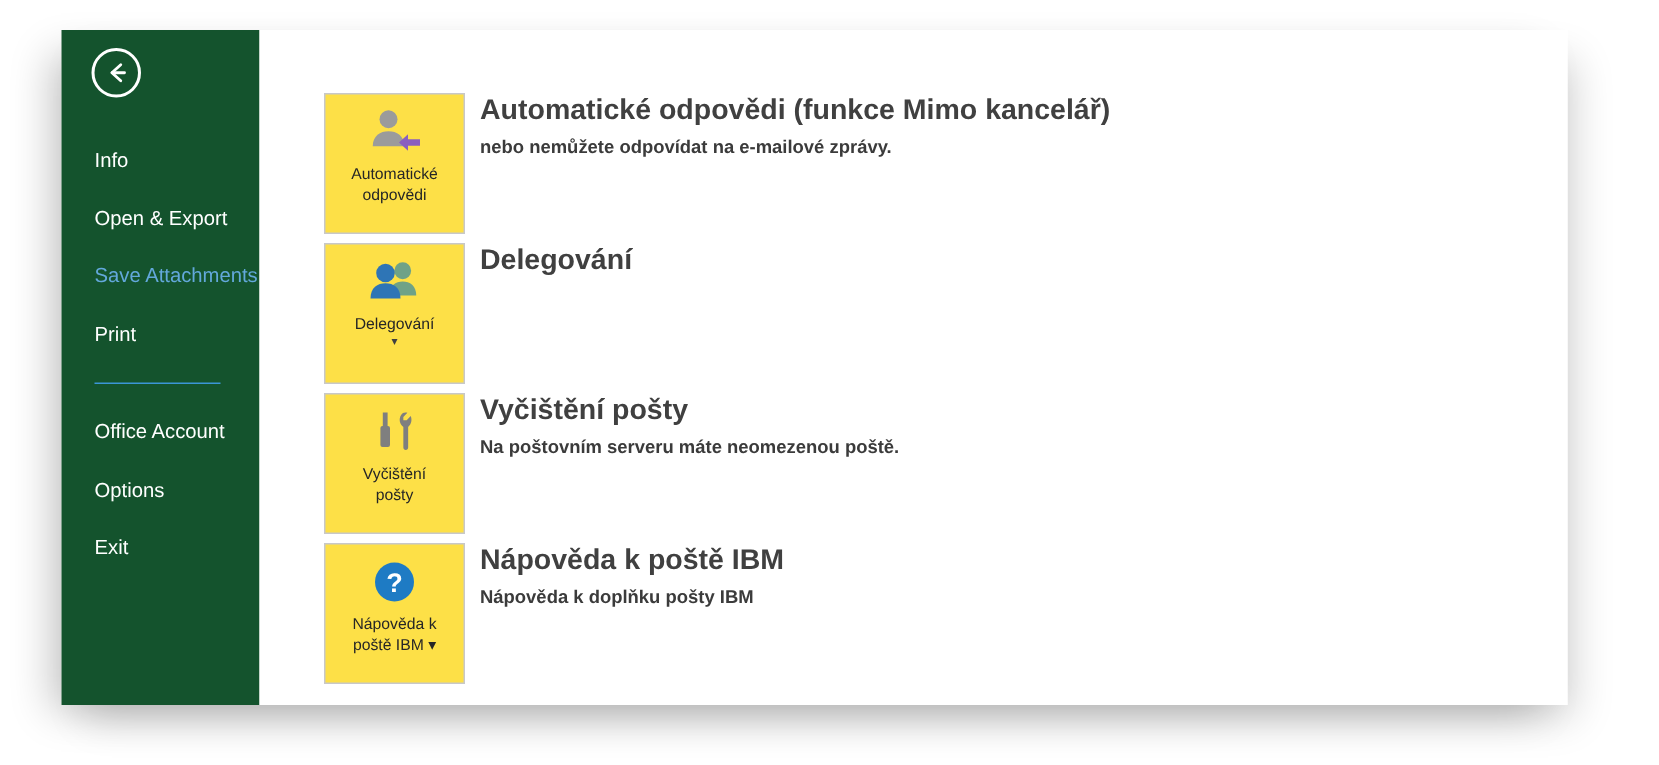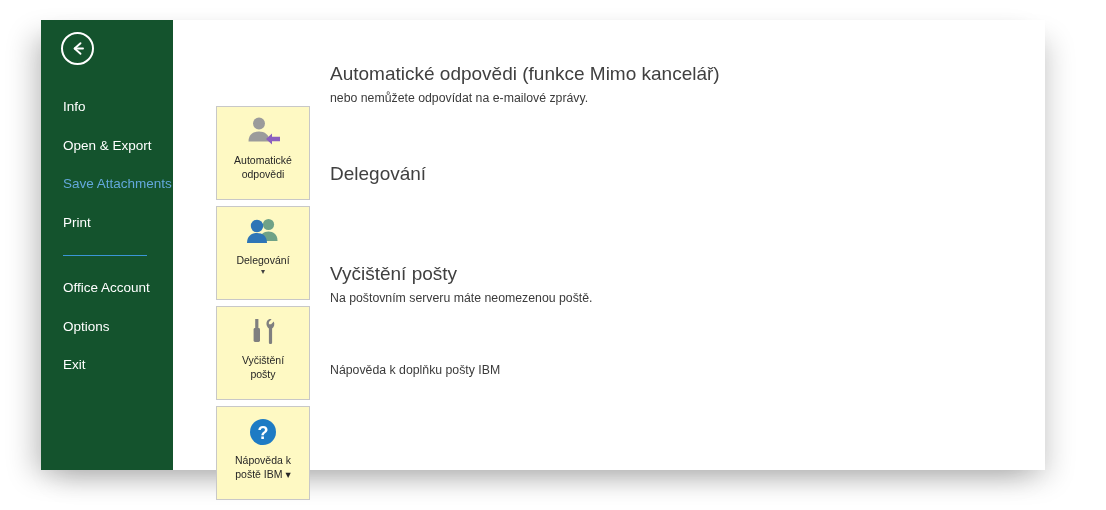--- a/index.html
+++ b/index.html
@@ -103,24 +103,23 @@
   .row-3 { top: 342px; }
 
   .tile {
     position: absolute;
     left: 0;
     top: 0;
     width: 94px;
     height: 94px;
     border: 1px solid #c8c8c8;
     box-sizing: border-box;
-    background: #fef9c3;
+    background: #fde047;
     cursor: pointer;
     text-align: center;
-    margin-top: 44px;
   }
 
   .tile-icon {
     height: 42px;
     display: flex;
     align-items: center;
     justify-content: center;
     padding-top: 4px;
   }
 
@@ -132,23 +131,24 @@
   }
 
   .tile-caret {
     font-size: 8px;
     color: #404040;
     line-height: 10px;
   }
 
   .card-text {
     position: absolute;
-    left: 114px;
+    left: 104px;
     top: 0;
     width: 706px;
+    font-weight: bold;
   }
 
   .card-title {
     font-size: 19px;
     color: #404040;
     line-height: 24px;
     margin-bottom: 4px;
     white-space: nowrap;
   }
 
@@ -271,19 +271,20 @@
               <circle cx="15" cy="15" r="13" fill="#1e7bc4"></circle>
               <text x="15" y="21.5" text-anchor="middle" font-family="Liberation Sans, sans-serif" font-size="18" font-weight="bold" fill="#ffffff">?</text>
             </svg>
           </div>
           <div class="tile-label">
             <div>Nápověda k</div>
             <div>poště IBM ▾</div>
           </div>
         </div>
         <div class="card-text">
+          <div class="card-title">Nápověda k poště IBM</div>
           <div class="card-desc">Nápověda k doplňku pošty IBM</div>
         </div>
       </div>
 
     </div>
   </div>
 </div>
 
 </body></html>

